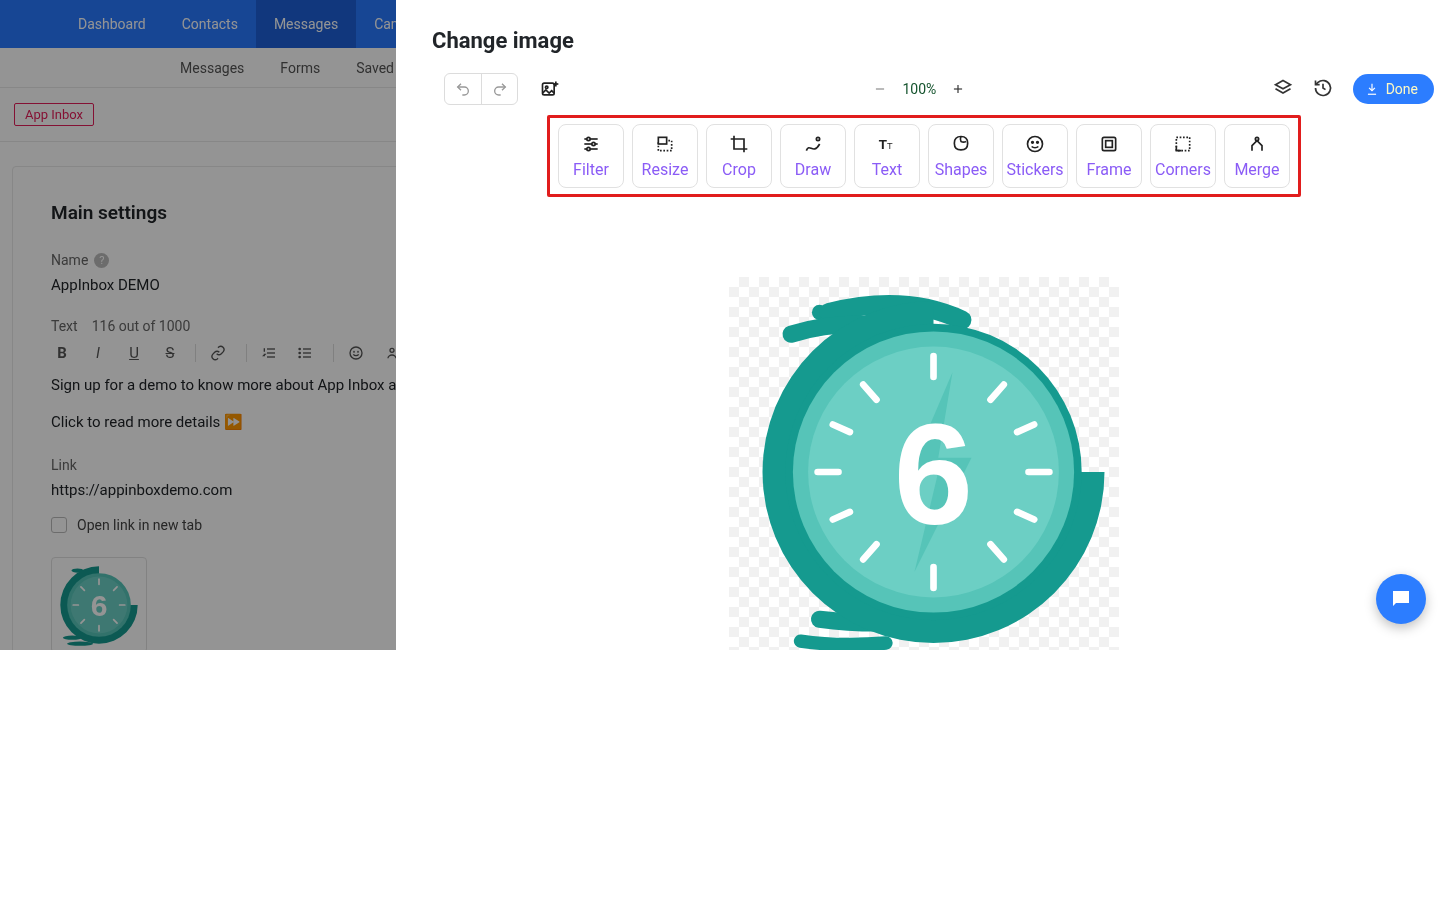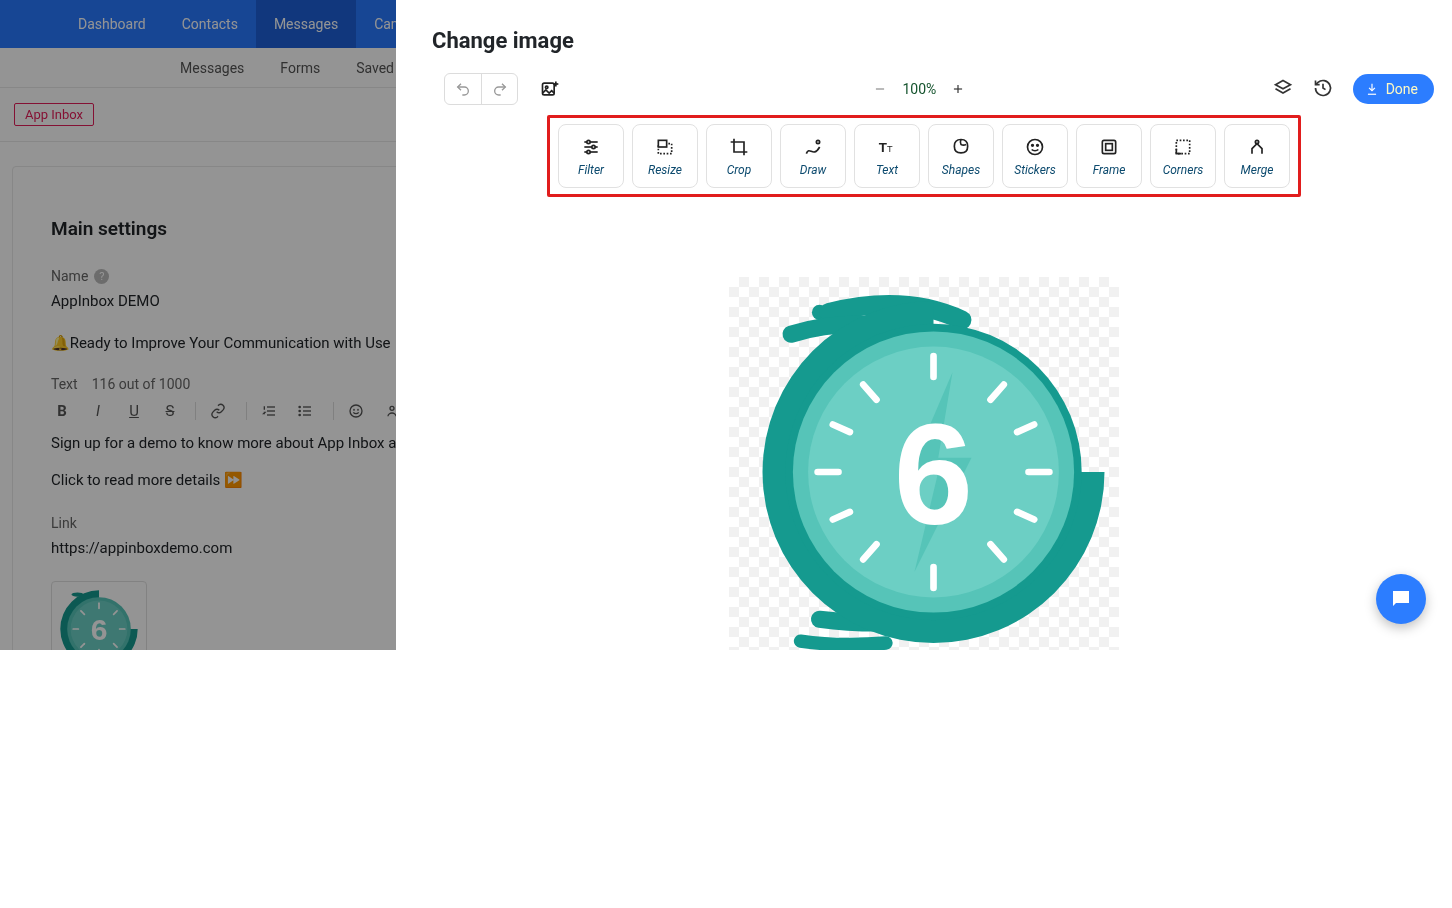--- a/index.html
+++ b/index.html
@@ -6,21 +6,21 @@
 body { font-family: -apple-system, BlinkMacSystemFont, "Segoe UI", Roboto, Arial, sans-serif; font-size: 14px; color: #212529; background: #fff; overflow: hidden; }
 .app { width: 1452px; height: 650px; position: relative; }
 .topnav { height: 48px; background: #2979ff; display: flex; align-items: stretch; padding-left: 60px; }
 .topnav-item { color: #fff; display: flex; align-items: center; padding: 0 18px; font-size: 14px; cursor: pointer; }
 .topnav-item.active { background: #1e60d8; }
 .subnav { height: 40px; background: #fff; border-bottom: 1px solid #e8e8e8; display: flex; align-items: center; justify-content: flex-end; padding-right: 1050px; gap: 20px; color: #555; }
 .subnav-item { padding: 0 8px; cursor: pointer; font-size: 14px; color: #555; }
 .chip-row { height: 54px; background: #fff; border-bottom: 1px solid #e8e8e8; display: flex; align-items: center; padding-left: 14px; }
 .chip { border: 1px solid #e41e5a; color: #e41e5a; padding: 3px 10px; border-radius: 2px; font-size: 13px; }
 .panel { margin: 24px 12px 0 12px; padding: 34px 38px; background: #fff; border: 1px solid #e8e8e8; border-radius: 4px; width: 760px; }
-.panel h2 { font-size: 19px; font-weight: 600; margin-bottom: 28px; margin-top: 16px; }
+.panel h2 { font-size: 19px; font-weight: 600; margin-bottom: 28px; }
 .field { margin-bottom: 24px; }
 .field-label { font-size: 14px; color: #666; margin-bottom: 8px; display: flex; align-items: center; gap: 6px; }
 .field-value { font-size: 15px; color: #212529; }
 .helpq { display: inline-flex; width: 15px; height: 15px; border-radius: 50%; background: #bbb; color: #fff; font-size: 11px; align-items: center; justify-content: center; }
 .counter-row { display: flex; gap: 14px; color: #666; font-size: 14px; margin-bottom: 10px; }
 .fmt { display: flex; align-items: center; gap: 14px; margin-bottom: 12px; color: #555; }
 .fmt span { width: 22px; text-align: center; cursor: pointer; font-size: 15px; }
 .fmt .divider { width: 1px; height: 18px; background: #ddd; }
 .checkbox-row { display: flex; align-items: center; gap: 10px; margin-top: 18px; color: #444; }
 .checkbox { width: 16px; height: 16px; border: 1px solid #bbb; border-radius: 3px; }
@@ -41,21 +41,21 @@
 .addimg { width: 32px; height: 32px; display: flex; align-items: center; justify-content: center; margin-left: 4px; }
 .zoom { display: flex; align-items: center; gap: 12px; margin: 0 auto; color: #14532d; }
 .zoom .zbtn { width: 20px; height: 20px; display: flex; align-items: center; justify-content: center; color: #888; cursor: pointer; }
 .right-actions { display: flex; align-items: center; gap: 18px; }
 .right-actions .gicon { width: 22px; height: 22px; color: #333; cursor: pointer; }
 .donebtn { background: #2c7dff; color: #fef9c3; border-radius: 18px; padding: 7px 16px 7px 12px; display: inline-flex; align-items: center; gap: 7px; font-size: 14px; cursor: pointer; }
 .toolrow-wrap { display: flex; justify-content: center; }
 .toolrow { display: flex; gap: 8px; border: 3px solid #e11d1d; border-radius: 2px; padding: 6px 8px; }
 .tool { width: 66px; height: 64px; border: 1px solid #e1e1e1; border-radius: 8px; display: flex; flex-direction: column; align-items: center; justify-content: center; gap: 5px; cursor: pointer; }
 .tool .ti { width: 22px; height: 22px; display: flex; align-items: center; justify-content: center; }
-.tool .tl { font-size: 12px; color: #0c4a6e; font-style: italic; }
+.tool .tl { font-size: 16px; color: #8b5cf6; }
 .canvas { flex: 1; display: flex; align-items: flex-start; justify-content: center; padding-top: 80px; }
 .canvas-bg { width: 390px; height: 390px; background-image:
   linear-gradient(45deg,#f1f1f1 25%,transparent 25%),
   linear-gradient(-45deg,#f1f1f1 25%,transparent 25%),
   linear-gradient(45deg,transparent 75%,#f1f1f1 75%),
   linear-gradient(-45deg,transparent 75%,#f1f1f1 75%);
   background-size: 20px 20px;
   background-position: 0 0, 0 10px, 10px -10px, -10px 0;
   display: flex; align-items: center; justify-content: center;
 }
@@ -86,21 +86,20 @@
 
     <div class="field">
       <div class="field-label">
         <span>Name</span>
         <span class="helpq">?</span>
       </div>
       <div class="field-value">AppInbox DEMO</div>
     </div>
 
     <div class="field">
-      <div class="field-value">🔔Ready to Improve Your Communication with Use</div>
     </div>
 
     <div class="field">
       <div class="counter-row">
         <span>Text</span>
         <span>116 out of 1000</span>
       </div>
       <div class="fmt">
         <span style="font-weight:700">B</span>
         <span style="font-style:italic">I</span>
@@ -152,20 +151,24 @@
       <div class="field-value" style="line-height:1.5">
         <div>Sign up for a demo to know more about App Inbox and use it up to six months for free.</div>
         <div style="height:14px"></div>
         <div>Click to read more details ⏩</div>
       </div>
     </div>
 
     <div class="field">
       <div class="field-label">Link</div>
       <div class="field-value">https://appinboxdemo.com</div>
+      <div class="checkbox-row">
+        <div class="checkbox"></div>
+        <span>Open link in new tab</span>
+      </div>
     </div>
 
     <div class="field" style="margin-bottom:0">
       <div class="thumb">
         <svg width="86" height="86" viewBox="0 0 200 200">
           <ellipse cx="50" cy="20" rx="14" ry="5" fill="#159a8f"></ellipse>
           <ellipse cx="38" cy="176" rx="22" ry="5" fill="#159a8f"></ellipse>
           <ellipse cx="56" cy="190" rx="30" ry="5" fill="#159a8f"></ellipse>
           <path d="M100 10 A90 90 0 1 0 190 100 L170 100 A70 70 0 1 1 100 30 Z" fill="#159a8f"></path>
           <circle cx="100" cy="100" r="74" fill="#56c4b8"></circle>

